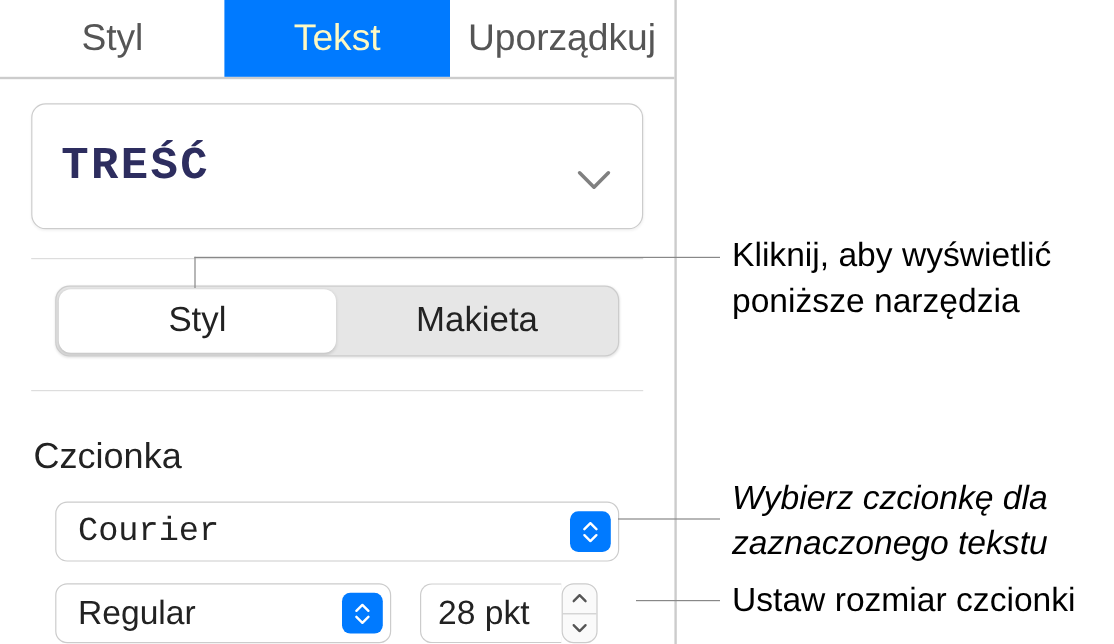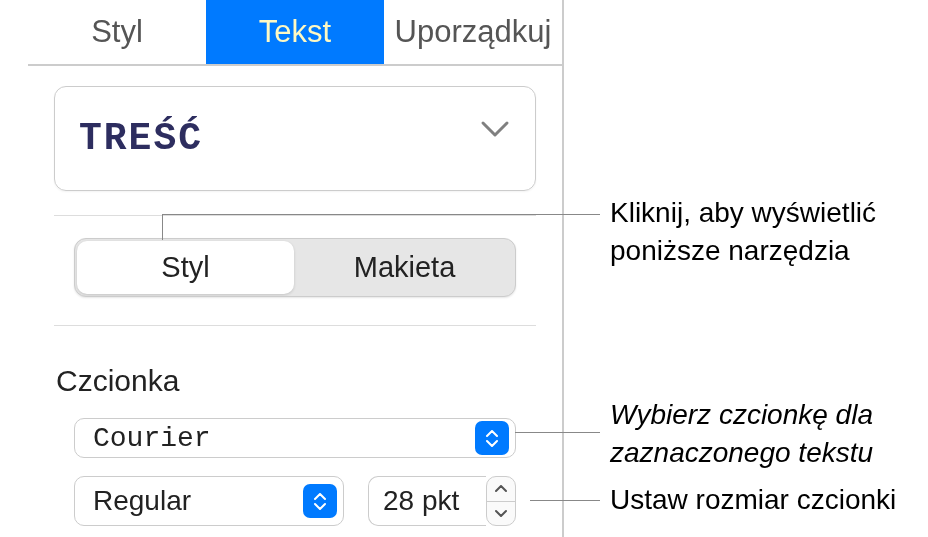--- a/index.html
+++ b/index.html
@@ -9,21 +9,20 @@
       width: 928px;
       height: 537px;
       position: relative;
       overflow: hidden;
     }
     .panel {
       width: 564px;
       height: 537px;
       border-right: 2px solid #ccc;
       background: #fff;
-      padding-left: 28px;
     }
     .top-tabs {
       display: flex;
       border-bottom: 2px solid #ccc;
     }
     .top-tab {
       flex: 1;
       text-align: center;
       padding: 14px 0;
       font-size: 31px;
@@ -33,21 +32,21 @@
     .top-tab.active {
       background: #007aff;
       color: #fef9c3;
     }
     .style-selector {
       margin: 20px 26px 0 26px;
       border: 1.5px solid #ccc;
       border-radius: 12px;
       padding: 30px 24px;
       display: flex;
-      align-items: flex-start;
+      align-items: flex-end;
       justify-content: space-between;
       box-shadow: 0 1px 2px rgba(0,0,0,0.05);
     }
     .style-name {
       font-family: "Courier New", Courier, monospace;
       font-weight: bold;
       font-size: 38px;
       color: #2d2d5f;
       letter-spacing: 2px;
     }
@@ -91,21 +90,21 @@
       font-size: 30px;
       color: #222;
     }
     .font-select {
       margin: 20px 46px 0 46px;
       border: 1.5px solid #ccc;
       border-radius: 10px;
       display: flex;
       align-items: center;
       justify-content: space-between;
-      height: 40px;
+      height: 50px;
       padding: 0 6px 0 18px;
     }
     .font-select-text {
       font-size: 28px;
       font-family: "Courier New", Courier, monospace;
       color: #222;
     }
     .blue-dual-arrow {
       width: 34px;
       height: 34px;

